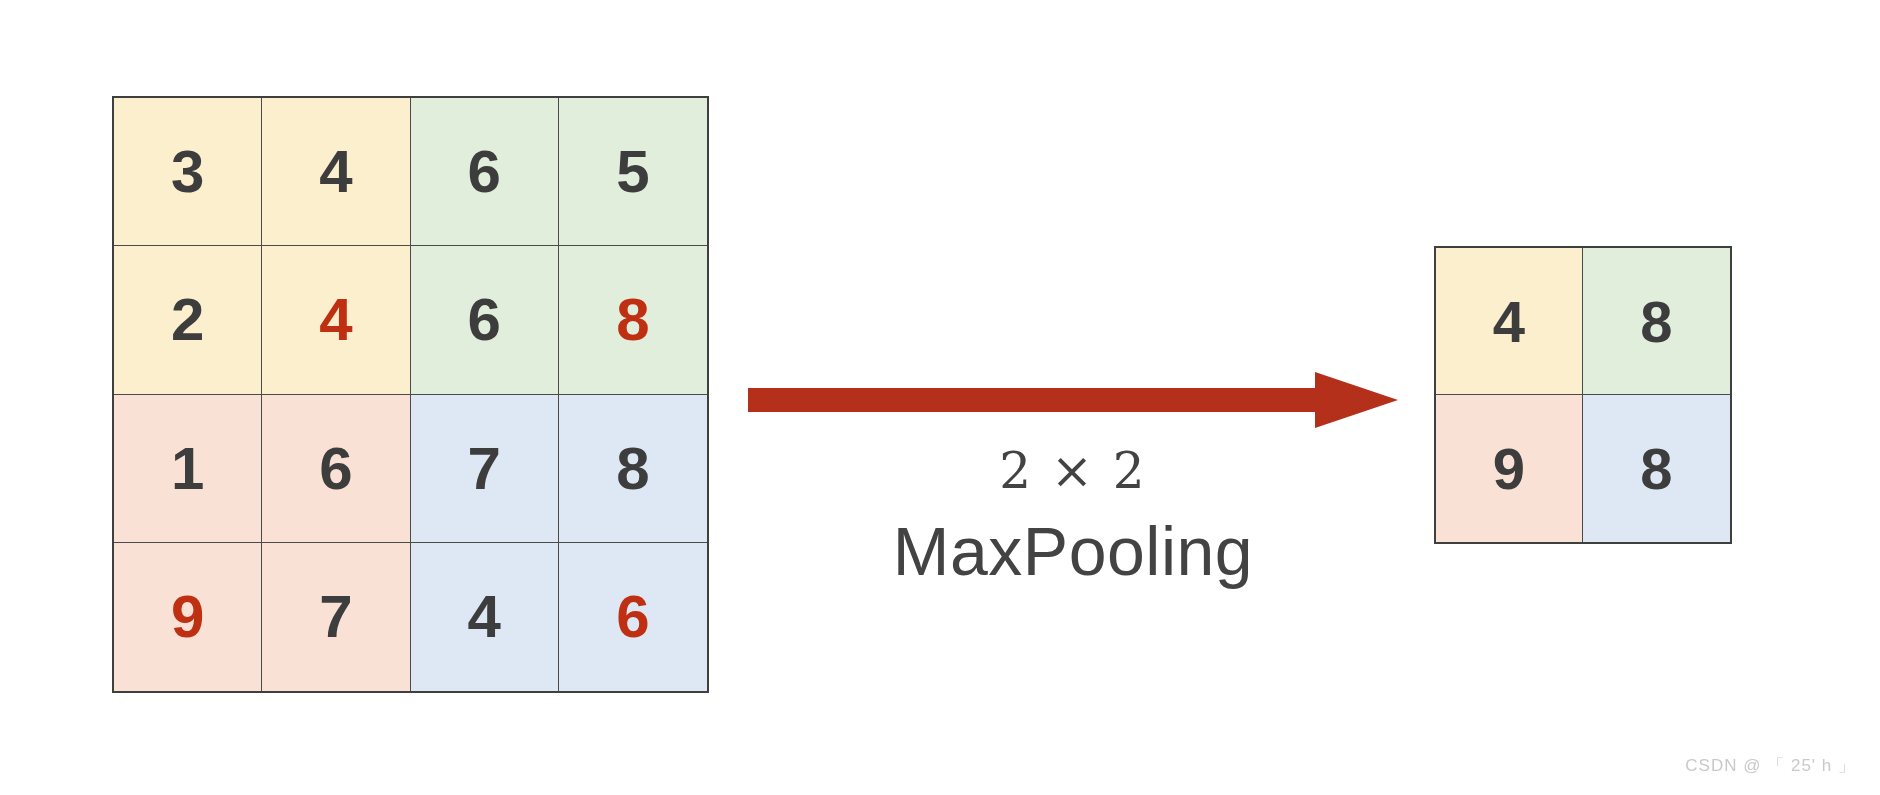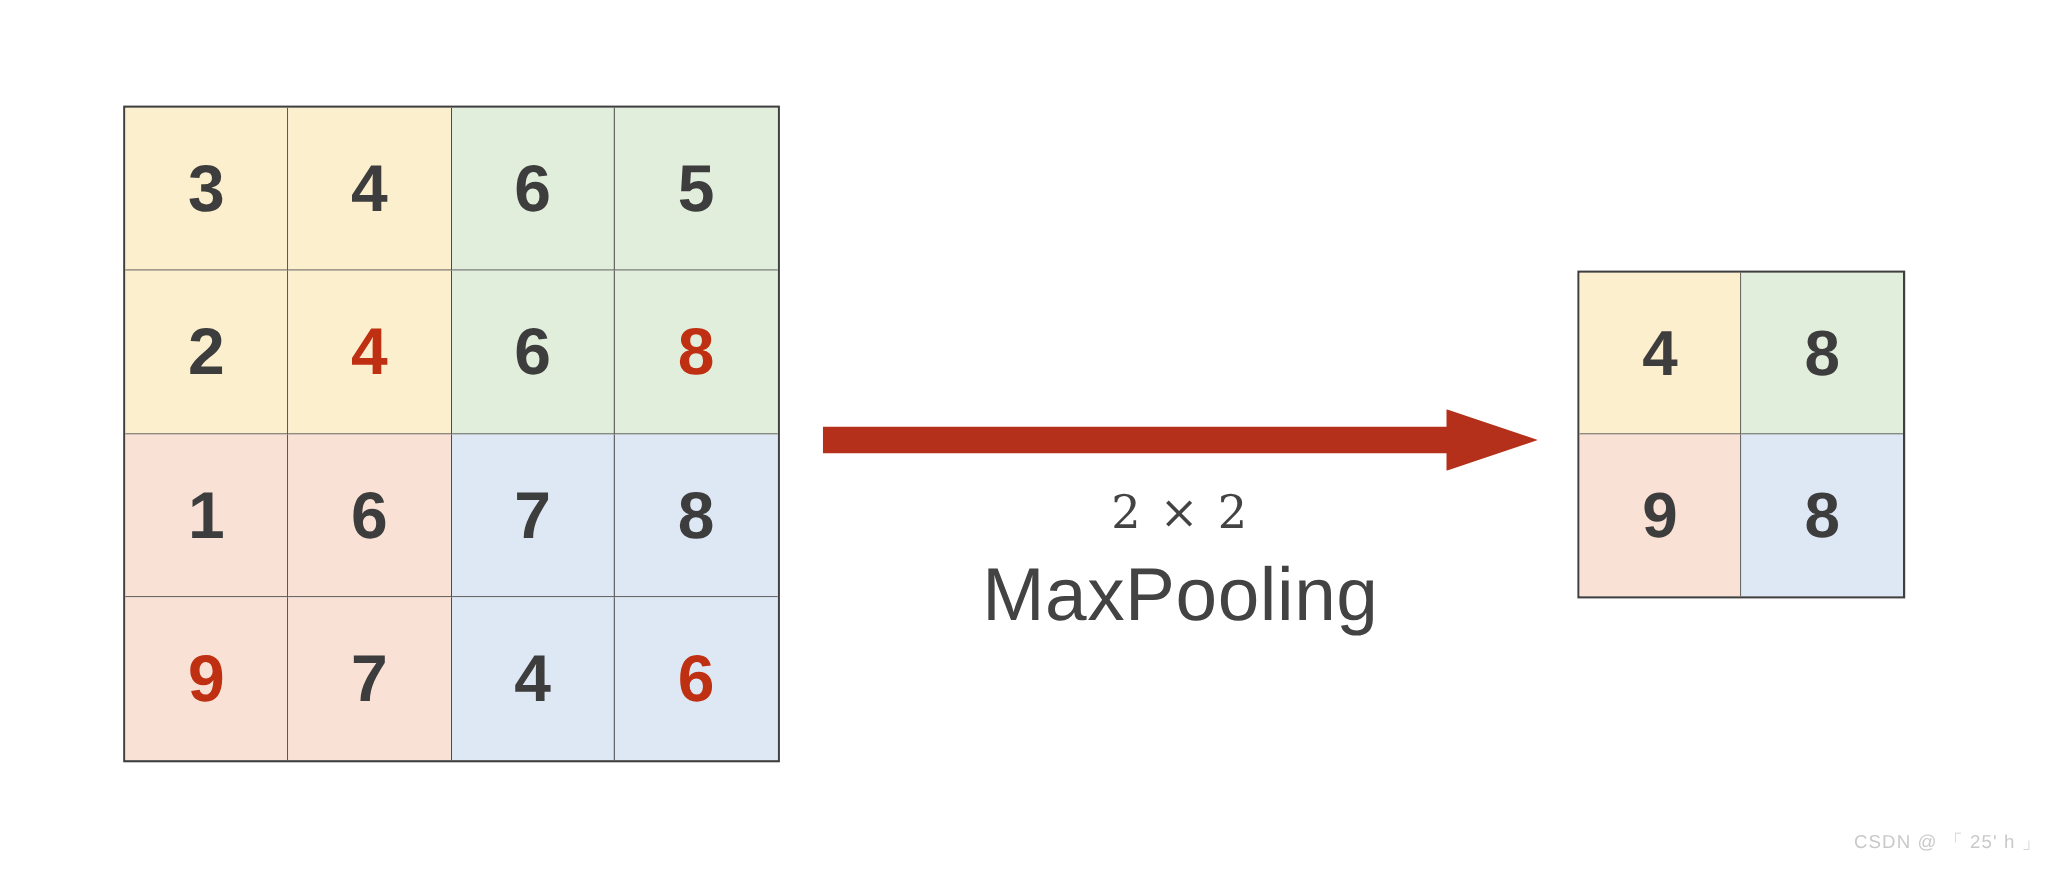--- a/index.html
+++ b/index.html
@@ -83,21 +83,21 @@
   #caption {
     position: absolute;
     left: 748px;
     top: 440px;
     width: 650px;
     text-align: center;
     color: #434343;
   }
   #caption .kernel {
     font-family: "DejaVu Serif", serif;
-    font-size: 42px;
+    font-size: 50px;
     line-height: 1.25;
     letter-spacing: 2px;
     font-weight: 400;
   }
   #caption .opname {
     font-family: "Liberation Sans", sans-serif;
     font-size: 68px;
     line-height: 1.25;
     font-weight: 400;
     letter-spacing: 0.5px;

